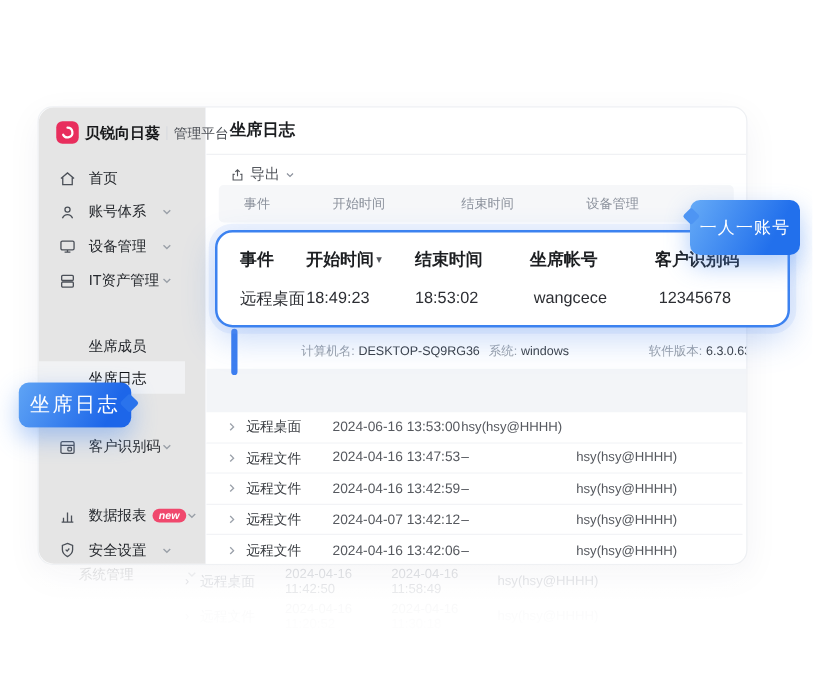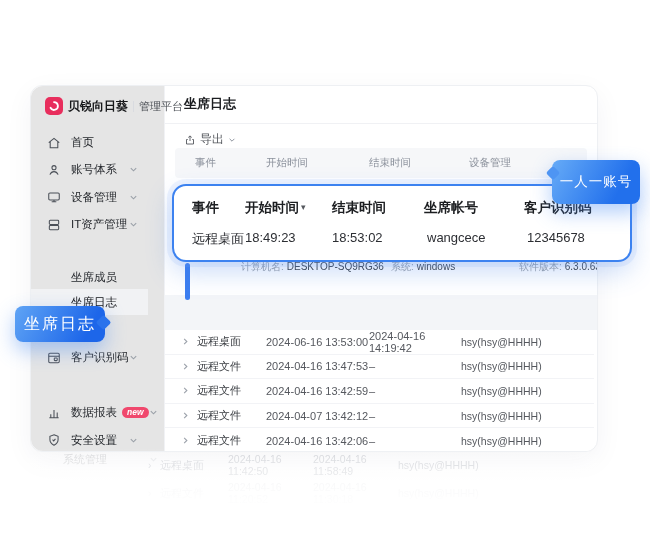--- a/index.html
+++ b/index.html
@@ -36,21 +36,21 @@
   
   .main { position:absolute; left:134px; top:0; right:0; bottom:0; border-radius:0 12px 12px 0; overflow:hidden; }
   .page-title { position:absolute; left:19px; top:9px; font-size:13px; font-weight:600; color:#1c1e21; }
   .head-divider { position:absolute; left:0; right:0; top:37px; height:1px; background:#f0f1f4; }
   .export-row { position:absolute; left:19px; top:45px; display:flex; align-items:center; gap:4px; cursor:pointer; }
   .export-label { font-size:12px; color:#55585e; }
   .thead { position:absolute; left:10px; right:10px; top:62px; height:30px; background:#f6f7f9;
     border-radius:4px; display:flex; align-items:center; padding-left:20px; }
   .thead span { font-size:10.5px; color:#8b919c; }
   .th-event { width:71px; } .th-start { width:103px; } .th-end { width:100px; }
-  .detail-row { position:absolute; left:0; right:0; top:166px; height:30px; }
+  .detail-row { position:absolute; left:0; right:0; top:180px; height:30px; }
   .detail-group { position:absolute; top:8px; font-size:10px; white-space:nowrap; }
   .detail-label { color:#9aa0a8; }
   .detail-value { color:#3c4045; margin-left:3px; }
   .gray-band { position:absolute; left:0; right:0; top:209px; height:35px; background:#f3f5f8; }
   .rows { position:absolute; left:0; right:3px; top:244px; }
   .trow { height:24.6px; display:flex; align-items:center; padding-left:16px;
     border-bottom:1px solid #f2f3f6; cursor:pointer; background:#fff; }
   .trow:last-child { border-bottom:none; }
   .row-chevron { width:16px; display:flex; color:#9ba1aa; }
   .cell-event { width:69px; font-size:11px; color:#3d4045; }
@@ -267,21 +267,20 @@
 
       <div class="rows">
         <div class="trow">
           <span class="row-chevron">
               <svg width="9" height="9" viewBox="0 0 10 10">
                 <polyline points="3.5,2 6.5,5 3.5,8" fill="none" stroke="#9ba1aa" stroke-width="1.2"></polyline>
               </svg>
             </span>
           <span class="cell-event">远程桌面</span>
           <span class="cell-start">2024-06-16 13:53:00</span>
-          <span class="cell-end">2024-04-16 14:19:42</span>
           <span class="cell-account">hsy(hsy@HHHH)</span>
         </div>
         <div class="trow">
           <span class="row-chevron">
               <svg width="9" height="9" viewBox="0 0 10 10">
                 <polyline points="3.5,2 6.5,5 3.5,8" fill="none" stroke="#9ba1aa" stroke-width="1.2"></polyline>
               </svg>
             </span>
           <span class="cell-event">远程文件</span>
           <span class="cell-start">2024-04-16 13:47:53</span>

